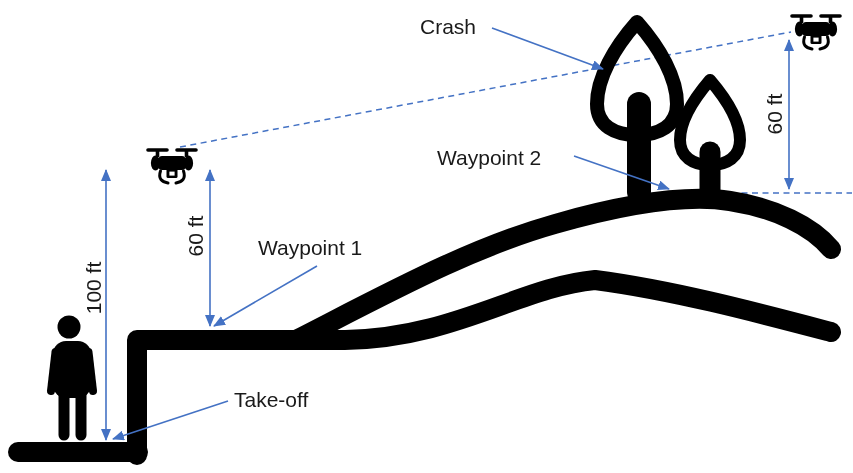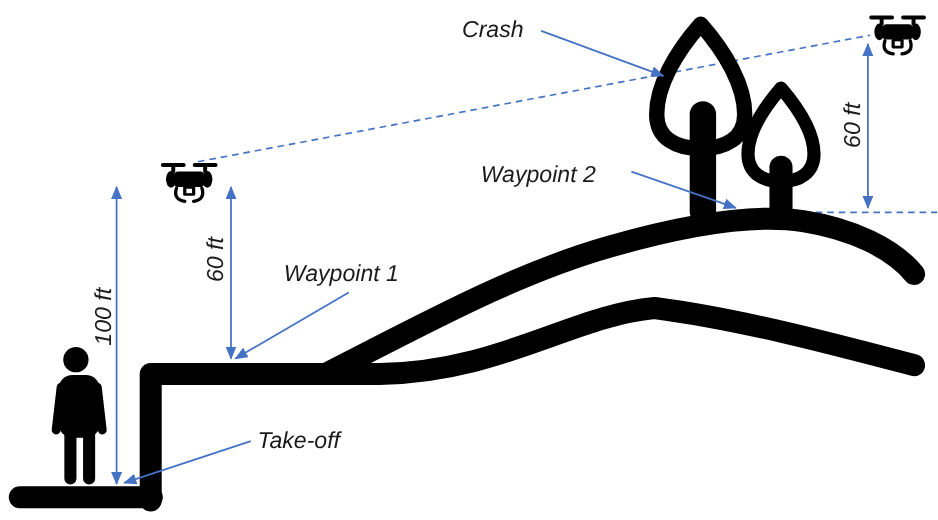--- a/index.html
+++ b/index.html
@@ -7,21 +7,20 @@
     padding: 0;
     background: #ffffff;
     font-family: "Liberation Sans", sans-serif;
   }
   .stage {
     position: relative;
     width: 853px;
     height: 473px;
     background: #ffffff;
     overflow: hidden;
-    font-style: italic;
   }
   svg { display: block; }
   text.lbl {
     font-family: "Liberation Sans", sans-serif;
     font-size: 21px;
     fill: #1a1a1a;
   }
   .ink        { stroke: #000000; fill: none; stroke-linecap: round; stroke-linejoin: round; }
   .blue-line  { stroke: #4472C4; stroke-width: 1.6; fill: none; }
   .blue-dash  { stroke: #4472C4; stroke-width: 1.5; fill: none; stroke-dasharray: 6 4.5; }

